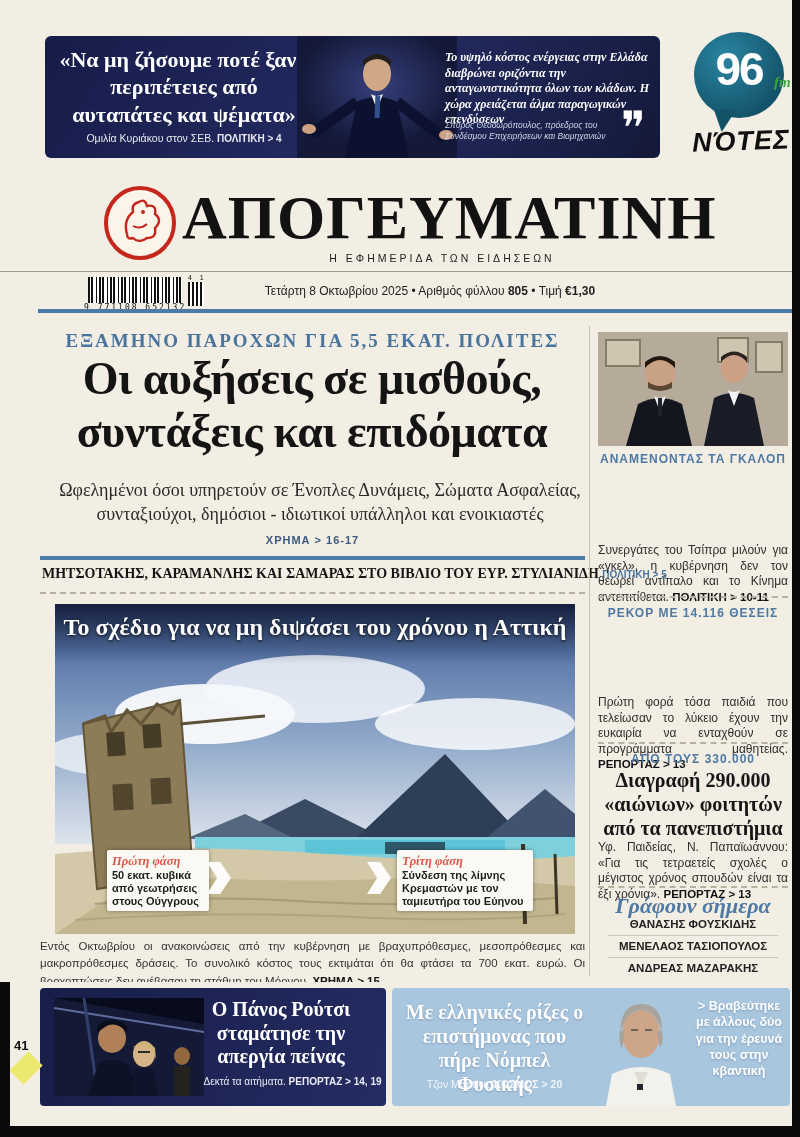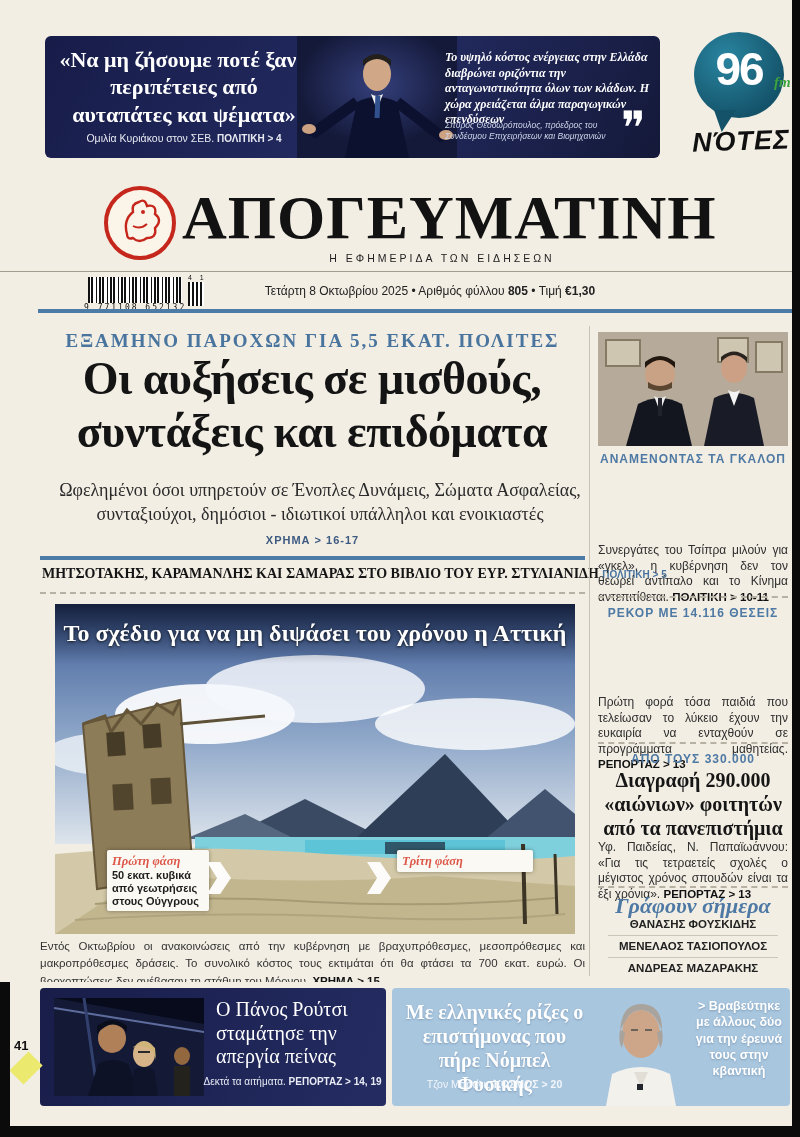--- a/index.html
+++ b/index.html
@@ -44,40 +44,40 @@
   
   .lead-kicker{left:40px;top:330px;width:545px;text-align:center;font-size:19px;font-weight:bold;color:#49749e;letter-spacing:2px;}
   .lead-headline{left:28px;top:352px;width:568px;text-align:center;font-size:46px;font-weight:600;color:#141414;line-height:1.16;letter-spacing:-0.5px;}
   .lead-deck{left:50px;top:478px;width:540px;text-align:center;font-size:18px;color:#2a2a2a;line-height:1.35;}
   .lead-ref{left:40px;top:534px;width:545px;text-align:center;font-size:11px;font-weight:bold;color:#3d5a80;letter-spacing:1px;}
   .book-line{left:42px;top:566px;width:560px;font-size:14px;font-weight:bold;color:#151515;white-space:nowrap;}
   .book-line b{color:#49749e;font-size:10px;font-family:"Liberation Sans",sans-serif;}
   .dashed{border-top:2px dashed #b7b1a3;}
   
   .main-photo{left:55px;top:604px;width:520px;height:330px;overflow:hidden;}
-  .photo-headline{left:0;top:10px;width:520px;text-align:center;color:#fff;font-size:24px;font-weight:600;text-shadow:0 1px 3px rgba(0,0,0,.8);margin-top:6px;}
+  .photo-headline{left:0;top:10px;width:520px;text-align:center;color:#fff;font-size:24px;font-weight:600;text-shadow:0 1px 3px rgba(0,0,0,.8);}
   .phase{background:#fbf9f4;border-radius:2px;box-shadow:0 0 4px rgba(0,0,0,.35);padding:4px 5px 3px;}
   .phase-title{font-size:12.5px;font-weight:bold;font-style:italic;color:#dd5749;font-family:"Liberation Serif",serif;}
   .phase-body{font-size:11px;font-weight:bold;color:#1d1d1d;line-height:1.18;margin-top:0;}
   .chev{background:#fff;clip-path:polygon(0 0,55% 0,100% 50%,55% 100%,0 100%,42% 50%);opacity:.95;}
   .photo-footer{left:40px;top:938px;width:545px;font-size:11.5px;color:#333;line-height:1.5;text-align:justify;}
   .photo-footer b{color:#111;}
   
   .col-div{left:589px;top:326px;width:1px;height:650px;background:#c9c3b5;}
   .rcol-kicker{width:190px;text-align:center;font-size:12px;font-weight:bold;color:#4e79a4;letter-spacing:1px;}
   .rcol-headline{width:190px;text-align:center;font-size:20px;font-weight:600;color:#161616;line-height:1.2;font-family:"Liberation Serif",serif;}
   .rcol-body{width:190px;font-size:12px;color:#2e2e2e;line-height:1.3;text-align:justify;}
   .rcol-body b{color:#111;font-size:11.5px;}
   .col-title{left:598px;top:893px;width:190px;text-align:center;color:#4e79a4;font-size:22px;font-weight:bold;font-style:italic;}
   .cname{left:598px;width:190px;text-align:center;font-size:11.5px;font-weight:bold;color:#222;padding-top:4px;}
   .cline{left:608px;width:170px;height:1px;background:#ccc6b8;}
   
   .strip-navy{left:40px;top:988px;width:346px;height:118px;background:linear-gradient(110deg,#181d49,#242c62);border-radius:4px;}
   .strip-blue{left:392px;top:988px;width:398px;height:118px;background:#a9c6df;border-radius:4px;}
-  .sl-head{left:176px;top:10px;width:170px;color:#fff;font-size:20px;font-weight:400;line-height:1.18;font-family:"Liberation Serif",serif;}
+  .sl-head{left:156px;top:10px;width:170px;text-align:center;color:#fff;font-size:20px;font-weight:700;line-height:1.18;font-family:"Liberation Serif",serif;}
   .sl-sub{left:160px;top:88px;width:185px;text-align:center;color:#e9ecf5;font-size:10px;}
   .sr-head{left:10px;top:12px;width:185px;text-align:center;color:#fff;font-size:20px;font-weight:600;line-height:1.2;font-family:"Liberation Serif",serif;text-shadow:0 1px 2px rgba(90,120,150,.5);}
   .sr-credit{left:10px;top:90px;width:185px;text-align:center;color:#f2f6fa;font-size:10.5px;}
   .sr-note{left:302px;top:10px;width:90px;color:#fff;font-size:12.5px;font-weight:bold;line-height:1.3;text-align:center;text-shadow:0 1px 2px rgba(90,120,150,.5);}
   .pg-num{left:14px;top:1038px;font-size:13px;font-weight:bold;color:#111;}
   .diamond{left:16px;top:1058px;width:20px;height:20px;background:#ece96f;transform:rotate(45deg) scaleY(1.35);}
 </style>
 </head>
 <body>
 
@@ -209,20 +209,21 @@
     <div class="abs photo-headline serif">Το σχέδιο για να μη διψάσει του χρόνου η Αττική</div>
 
     <div class="abs phase" style="left:52px;top:246px;width:92px">
       <div class="phase-title">Πρώτη φάση</div>
       <div class="phase-body sans">50 εκατ. κυβικά από γεωτρήσεις στους Ούγγρους</div>
     </div>
     <div class="abs chev" style="left:152px;top:258px;width:24px;height:32px"></div>
     <div class="abs chev" style="left:312px;top:258px;width:24px;height:32px"></div>
     <div class="abs phase" style="left:342px;top:246px;width:126px">
       <div class="phase-title">Τρίτη φάση</div>
+      <div class="phase-body sans">Σύνδεση της λίμνης Κρεμαστών με τον ταμιευτήρα του Εύηνου</div>
     </div>
   </div>
 
   <div class="abs photo-footer sans" style="height:44px;overflow:hidden">
     <span>Εντός Οκτωβρίου οι ανακοινώσεις από την κυβέρνηση με βραχυπρόθεσμες, μεσοπρόθεσμες και μακροπρόθεσμες δράσεις. Το συνολικό κόστος τους εκτιμάται ότι θα φτάσει τα 700 εκατ. ευρώ. Οι βροχοπτώσεις δεν ανέβασαν τη στάθμη του Μόρνου.</span>
     <b>ΧΡΗΜΑ &gt; 15</b>
   </div>
 
   <div class="abs col-div"></div>
 

